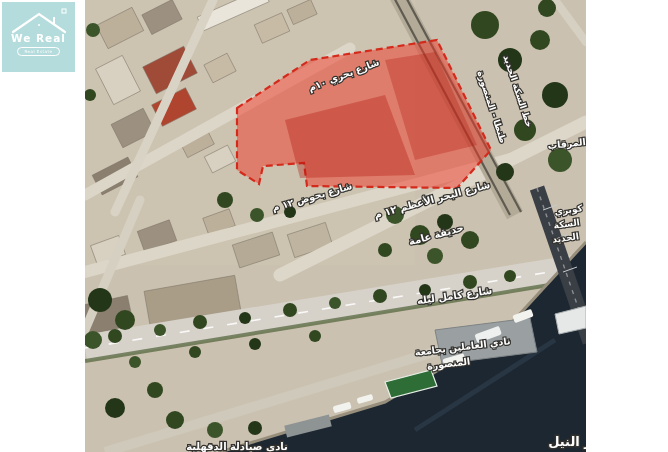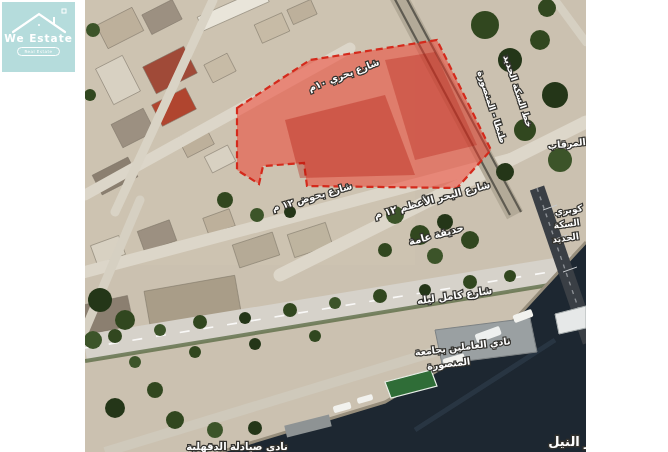--- a/index.html
+++ b/index.html
@@ -43,21 +43,21 @@
 
 <div class="page">
 
   <div class="logo-card">
     <svg class="logo-roof" viewBox="0 0 60 26">
       <polyline points="4,24 30,6 56,24" fill="none" stroke="#ffffff" stroke-width="2.2" stroke-linecap="round"></polyline>
       <line x1="45" y1="9" x2="45" y2="16" stroke="#ffffff" stroke-width="2"></line>
       <rect x="53" y="1" width="4" height="4" fill="none" stroke="#ffffff" stroke-width="1"></rect>
       <line x1="29" y1="17" x2="31" y2="17" stroke="#ffffff" stroke-width="1.4"></line>
     </svg>
-    <div class="logo-title">We Estate</div>
+    <div class="logo-title">We Real</div>
     <div class="logo-pill">Real Estate</div>
   </div>
 
   <div class="map-wrap">
     <svg width="501" height="452" viewBox="0 0 501 452">
 
       <rect x="0" y="0" width="501" height="452" fill="#cbc1b0"></rect>
       <rect x="0" y="0" width="330" height="265" fill="#cfc5b3" opacity="0.6"></rect>
 
       <g stroke="#7a7264" stroke-width="0.5">

